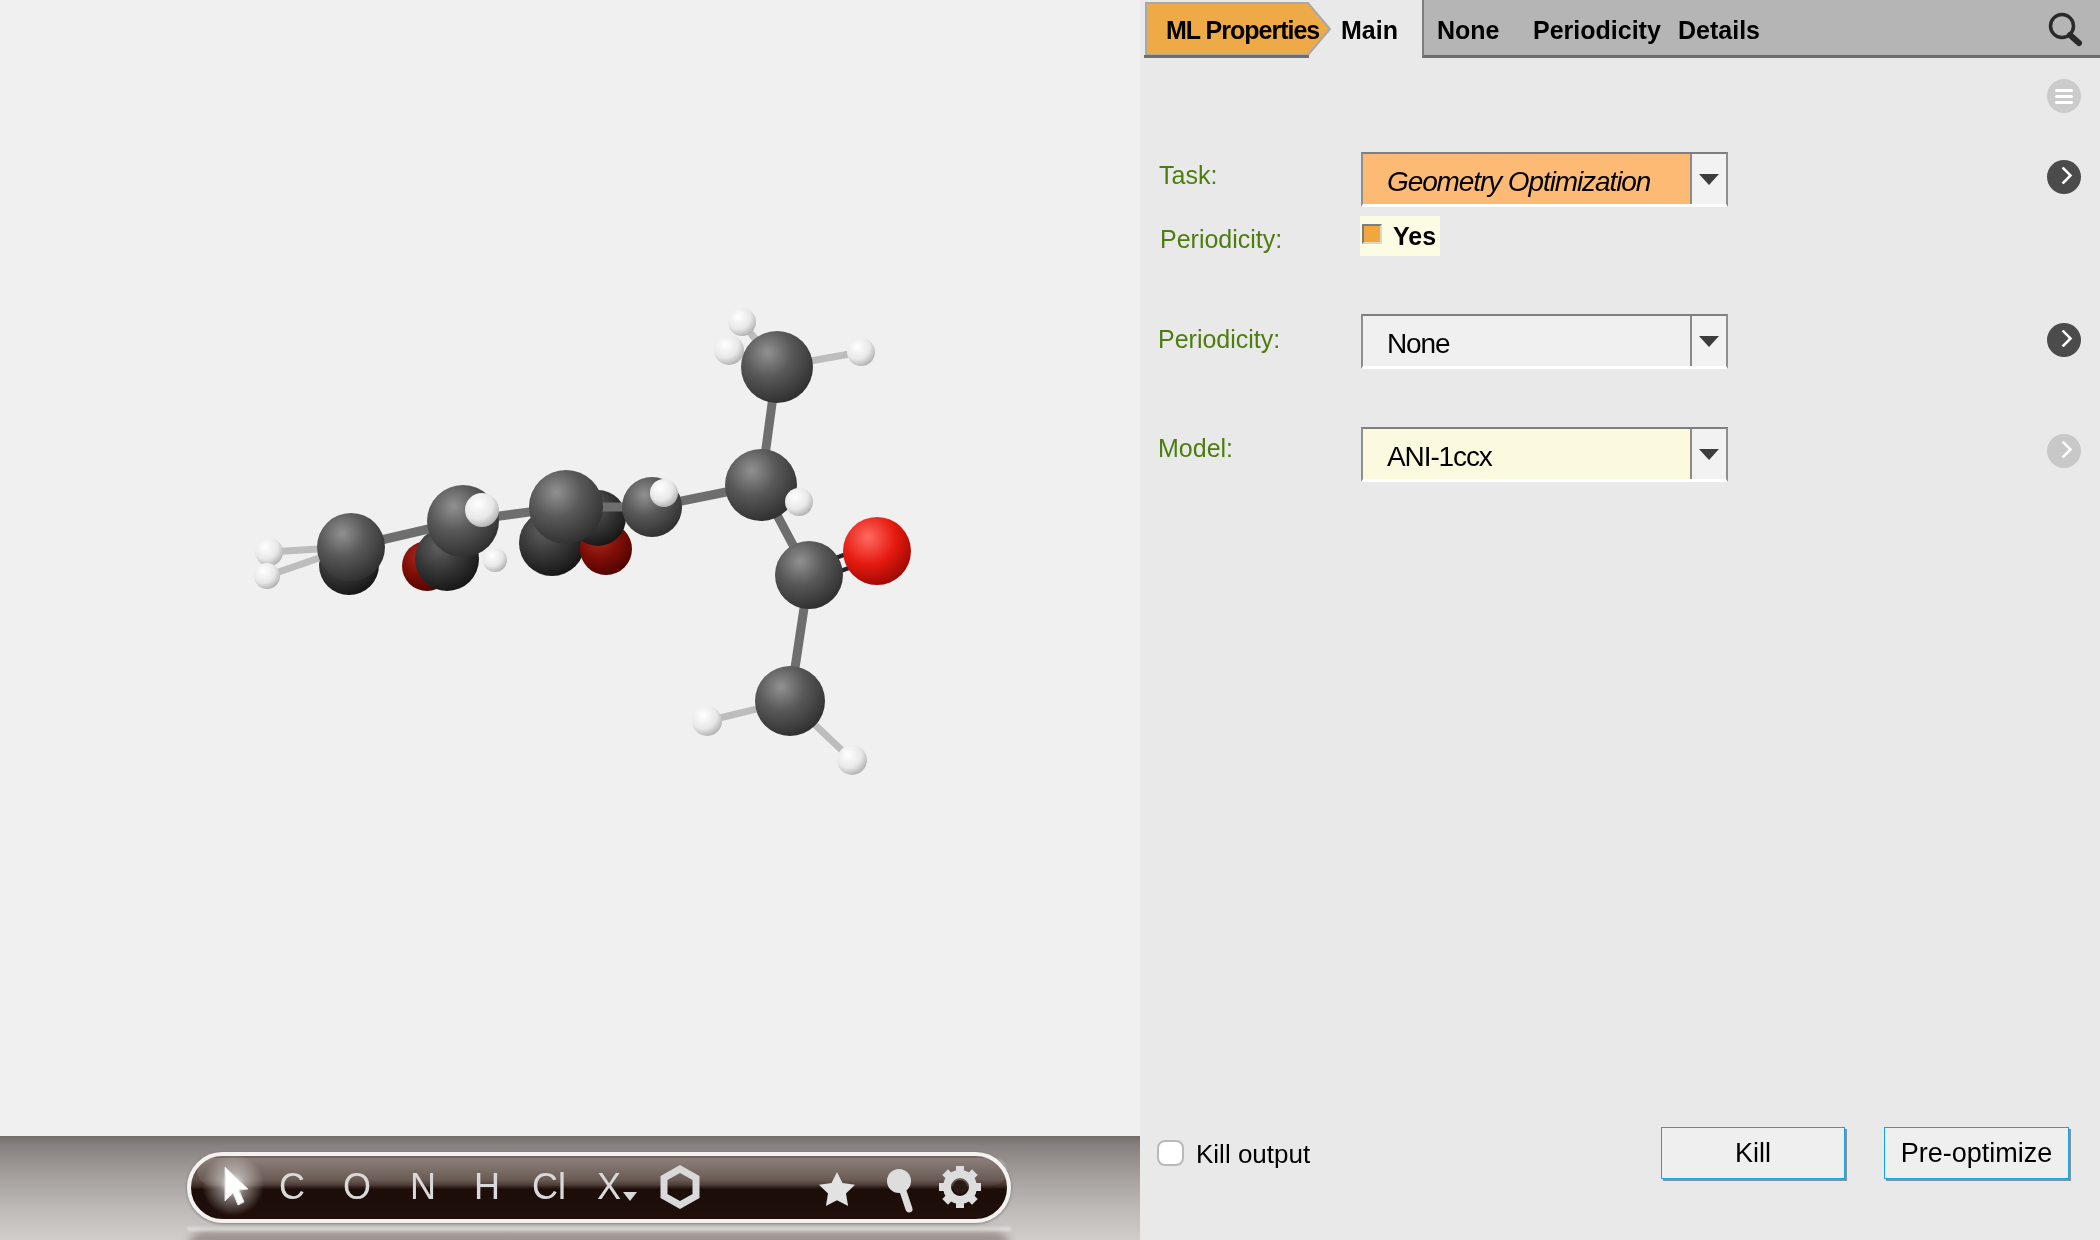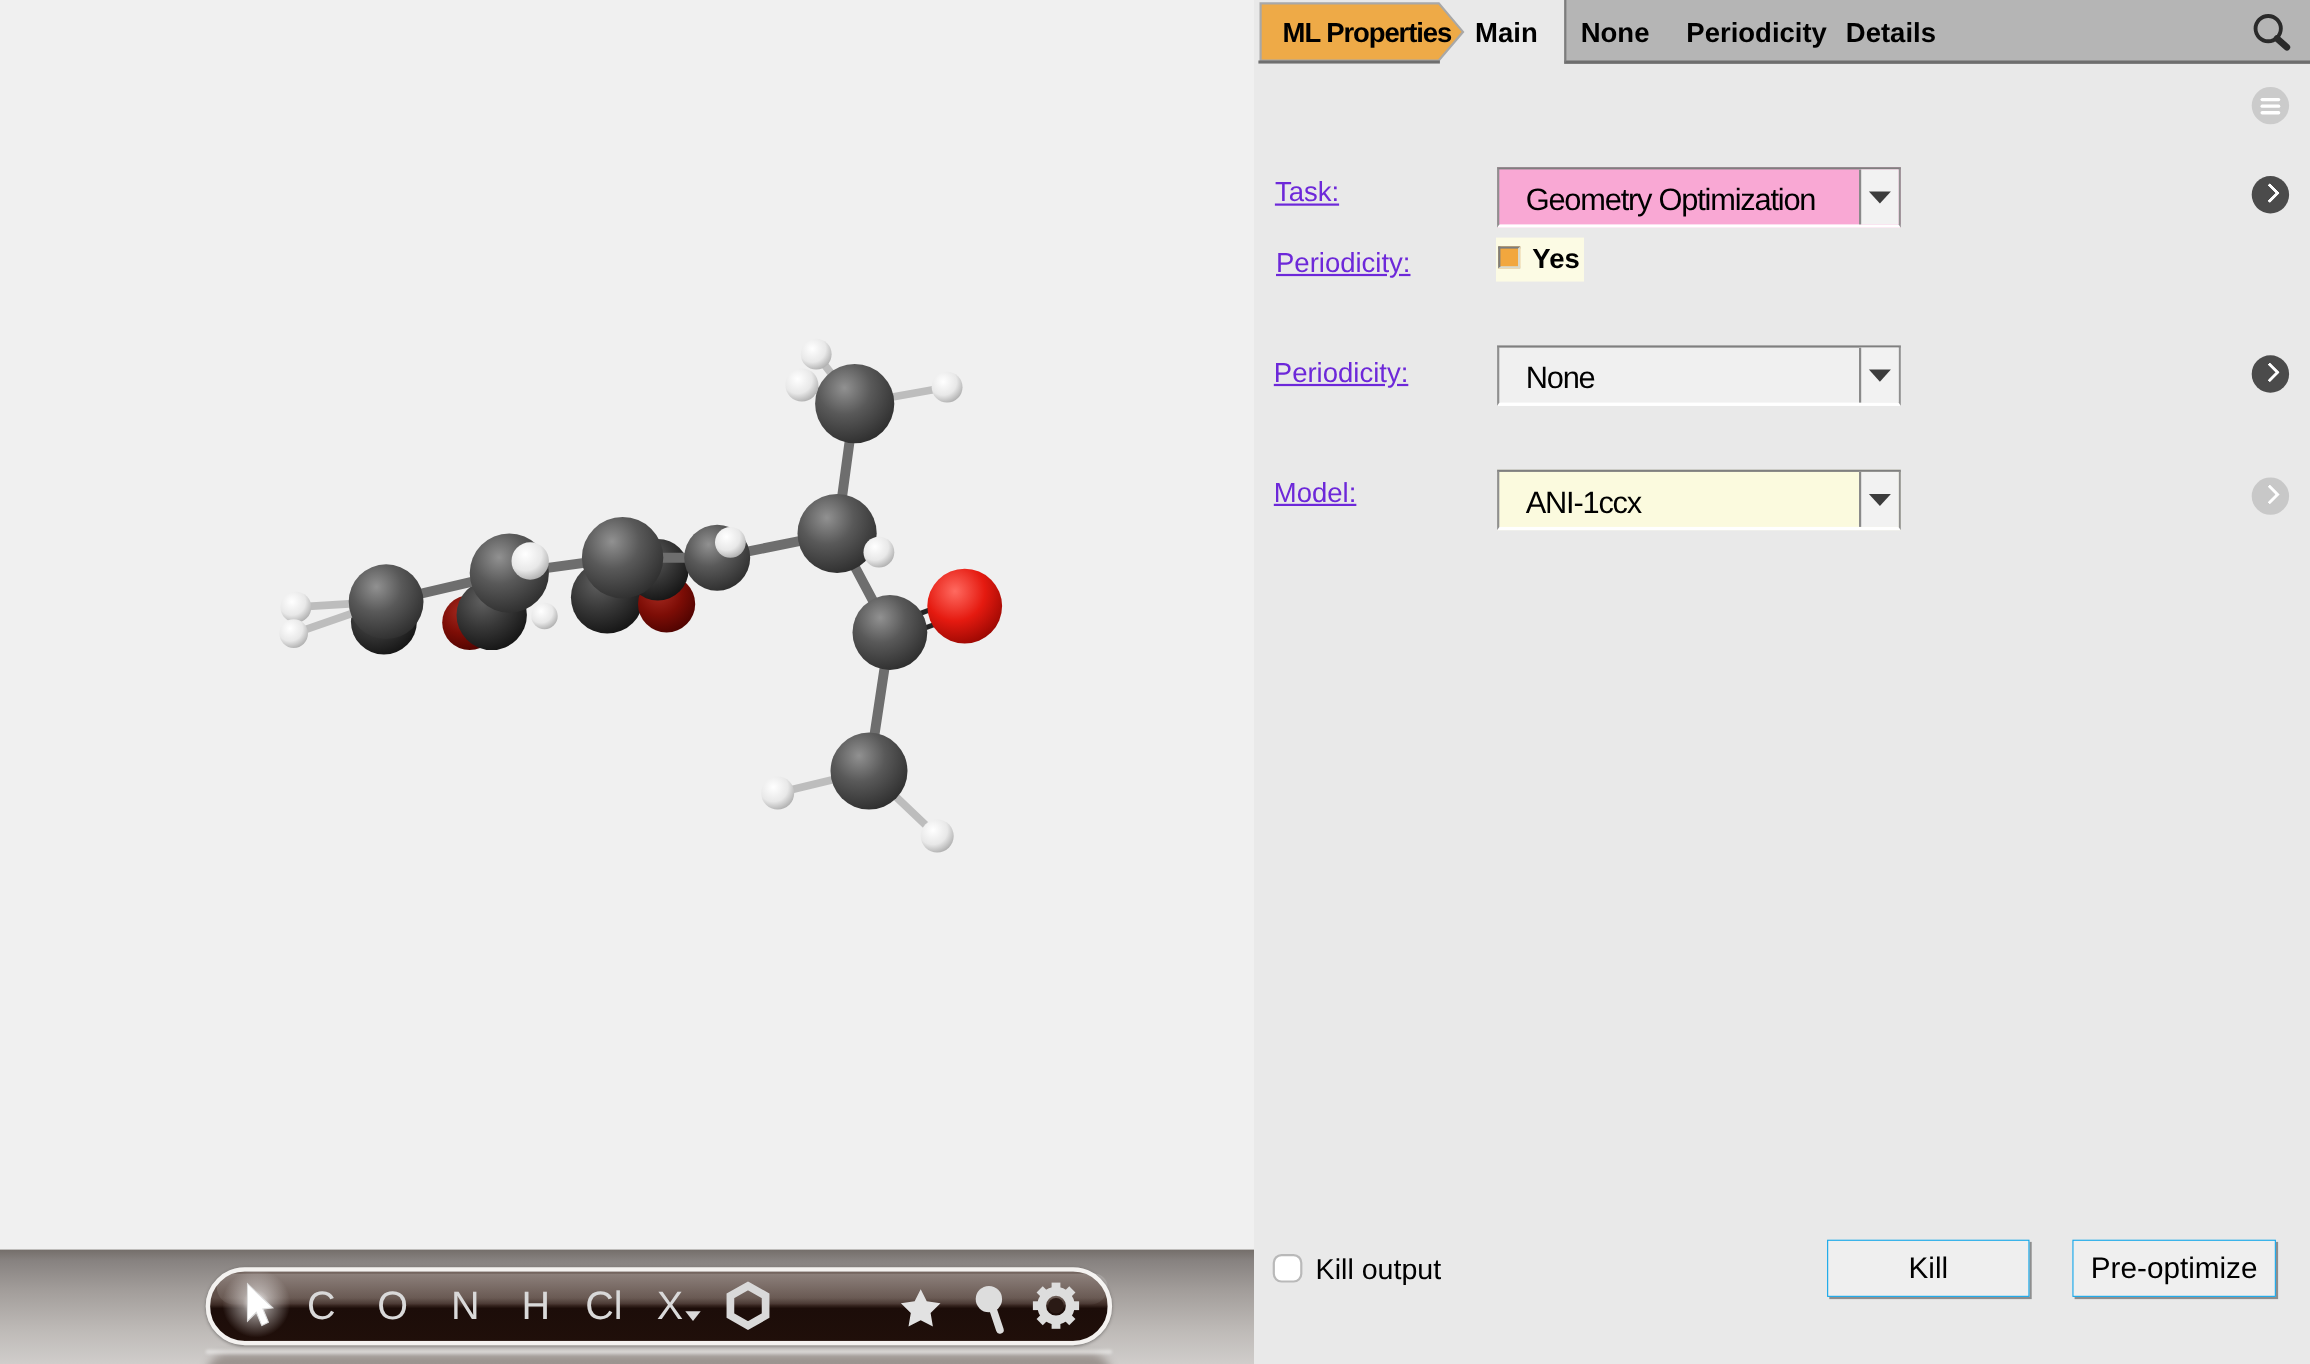--- a/index.html
+++ b/index.html
@@ -10,21 +10,21 @@
   #panel{left:1140px;top:0;width:960px;height:1240px;background:#e9e9e9;}
   #graybar{left:282px;top:0;width:678px;height:58px;background:#b5b5b5;
            border-left:2px solid #7d7d7d;border-bottom:3px solid #6e6e6e;box-sizing:border-box;}
   .tabtxt{font-weight:bold;font-size:25px;color:#000;line-height:60px;top:0;height:55px;}
   #mlpot{left:0px;top:0px;}
   #maintab{left:201px;top:0px;}
   #modeltab{left:297px;}
   #propstab{left:393px;}
   #detailstab{left:538px;}
   
-  .lbl{font-size:25px;color:#6d28d9;line-height:30px;text-decoration:underline;}
+  .lbl{font-size:25px;color:#4d7c0f;line-height:30px;}
   
   .dd{left:221px;width:367px;height:55px;box-sizing:border-box;
       border-top:2px solid #7f7f7f;border-left:2px solid #8f8f8f;border-right:2px solid #8f8f8f;border-bottom:3px solid #ffffff;}
   .dd .txt{position:absolute;left:24px;top:3px;height:100%;display:flex;align-items:center;font-size:28px;letter-spacing:-1.1px;color:#000;}
   .dd .arr{position:absolute;right:0;top:0;width:34px;height:100%;background:#f2f2f2;border-left:2px solid #8a8a8a;}
   .dd .tri{position:absolute;right:7px;top:50%;margin-top:-5px;width:0;height:0;
            border-left:10px solid transparent;border-right:10px solid transparent;border-top:11px solid #3c3c3c;}
   
   .cbtn{width:34px;height:34px;border-radius:50%;left:907px;}
   .chev{position:absolute;left:10px;top:9px;width:10px;height:10px;border:solid #fff;border-width:3.5px 3.5px 0 0;transform:rotate(45deg);border-radius:1px;}
@@ -195,21 +195,21 @@
   <svg class="abs" style="left:905px;top:8px" width="42" height="42" viewBox="0 0 42 42">
     <circle cx="17" cy="18" r="11.5" fill="none" stroke="#2a2a2a" stroke-width="3.5"></circle>
     <line x1="25" y1="27" x2="34" y2="35" stroke="#2a2a2a" stroke-width="6" stroke-linecap="round"></line>
   </svg>
 
   <div class="abs cbtn" style="top:79px;background:#cbcbcb;">
     <div style="position:absolute;left:8px;top:10px;width:18px;height:3px;background:#fff;border-radius:2px;box-shadow:0 6px 0 #fff,0 12px 0 #fff;"></div>
   </div>
 
   <div class="abs lbl" style="left:19px;top:160px;">Task:</div>
-  <div class="abs dd" style="top:152px;background:#f9a8d4;">
+  <div class="abs dd" style="top:152px;background:#fdba74;font-style:italic;">
     <div class="txt">Geometry Optimization</div>
     <div class="arr">
         <div class="tri"></div>
       </div>
   </div>
   <div class="abs cbtn" style="top:160px;background:#4b4b4b;">
       <div class="chev"></div>
     </div>
 
   <div class="abs lbl" style="left:20px;top:224px;">Periodicity:</div>

